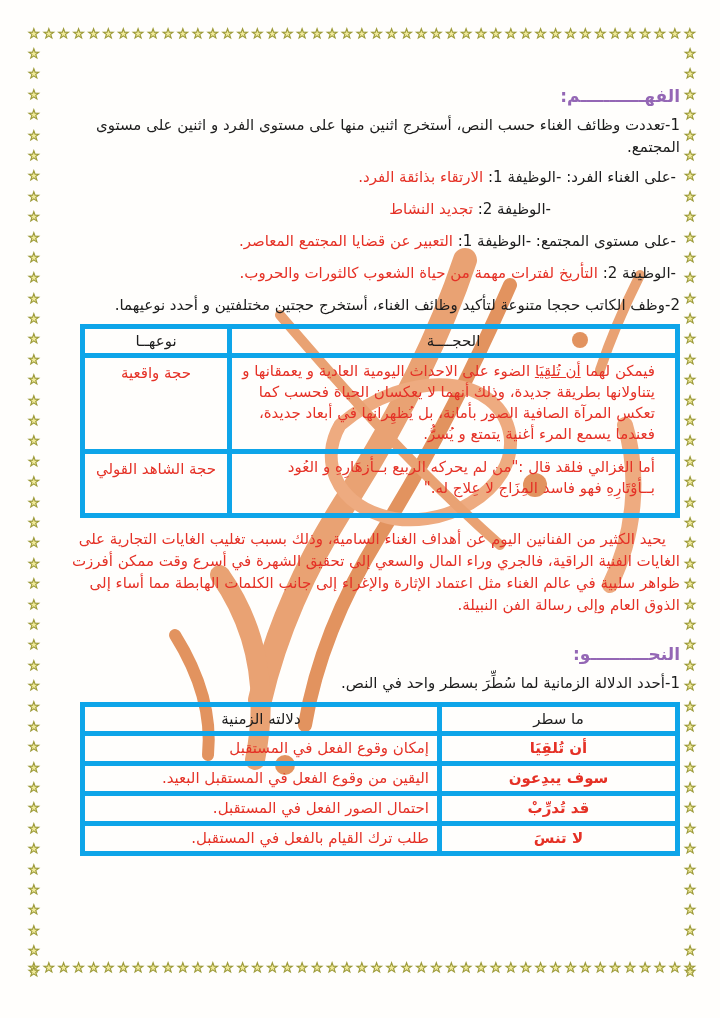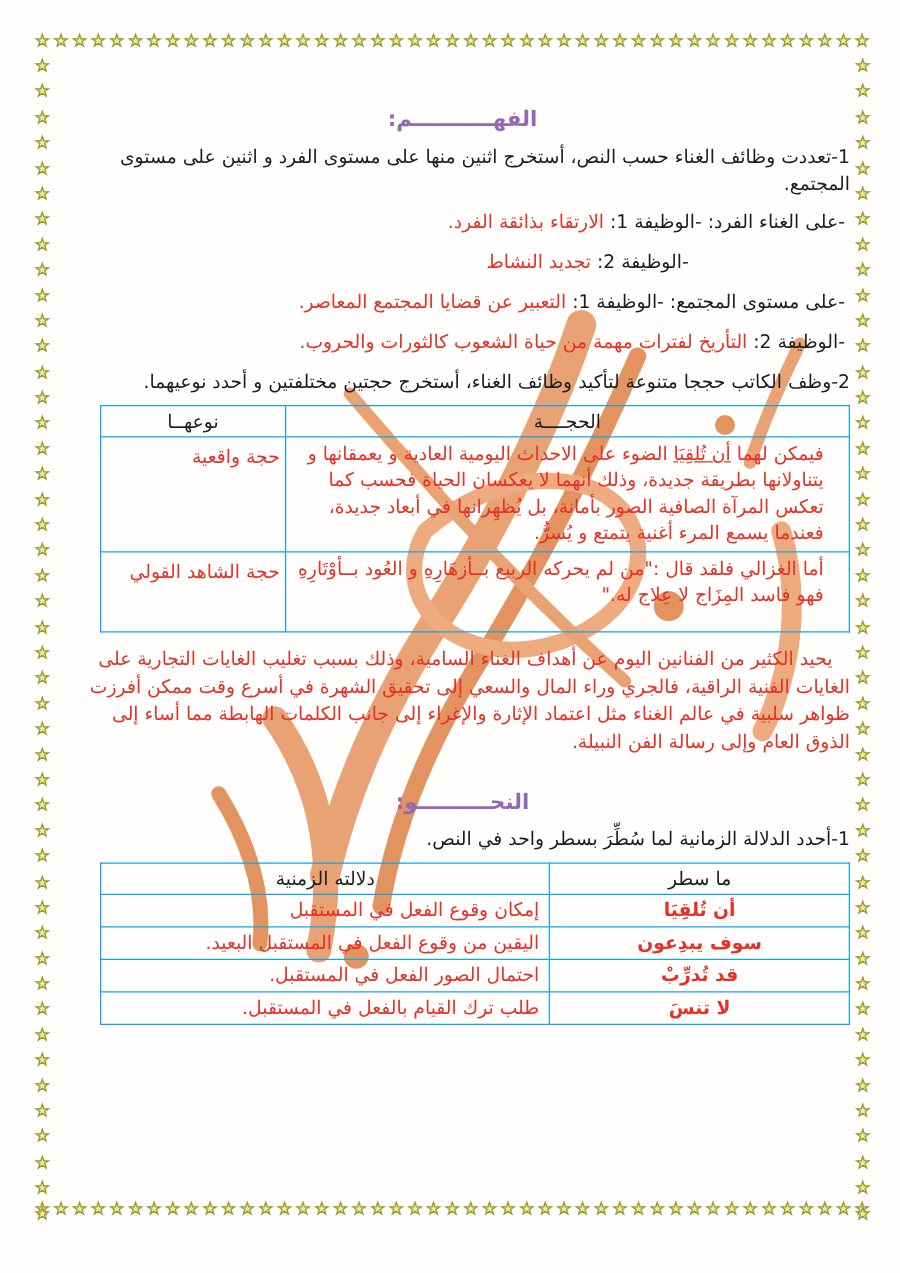--- a/index.html
+++ b/index.html
@@ -41,40 +41,40 @@
 
   
   .content {
     position:absolute; top:84px; left:60px; right:40px;
     direction:rtl; text-align:right;
     font-size:15px; line-height:22px; color:#1d1d1d;
     z-index:3;
   }
   .section-title {
     color:#9467b5; font-size:17px; font-weight:bold;
-    line-height:24px; margin-bottom:6px;text-align:center;
+    line-height:24px; margin-bottom:6px;
   }
   .q { margin-bottom:8px; }
   .ans-line { margin:0 4px 10px 0; }
   .ans-line.indent { padding-right:125px; }
   .red { color:#e53126; }
   .red-para { color:#e53126; margin:8px 0 0 0; text-indent:14px; }
   .u { text-decoration:underline; }
 
   table {
     width:600px; border-collapse:collapse;
     margin:4px 0 10px 0; direction:rtl;
   }
-  td, th { border:1px solid #0ea5e9; vertical-align:top; }
+  td, th { border:5px solid #0ea5e9; vertical-align:top; }
   th {
     font-weight:normal; text-align:center;
     font-size:15px; padding:1px 4px; color:#1d1d1d;
   }
   .t1 .cell-arg { width:452px; color:#e53126; padding:3px 20px 4px 8px; line-height:21px; }
-  .t1 .cell-type { width:148px; color:#e53126; text-align:right; padding:4px 4px; }
+  .t1 .cell-type { width:148px; color:#e53126; text-align:center; padding:4px 4px; }
   .t1 .row-quote { height:64px; }
   .t2 .cell-word { width:240px; color:#e53126; font-weight:bold; text-align:center; padding:2px 4px; line-height:21px; }
   .t2 .cell-meaning { width:360px; color:#e53126; text-align:right; padding:2px 8px; line-height:21px; }
   .gap-top { margin-top:26px; }
 </style>
 </head>
 <body>
 
 <div class="stars-h stars-top">
     <span class="star">★</span>

